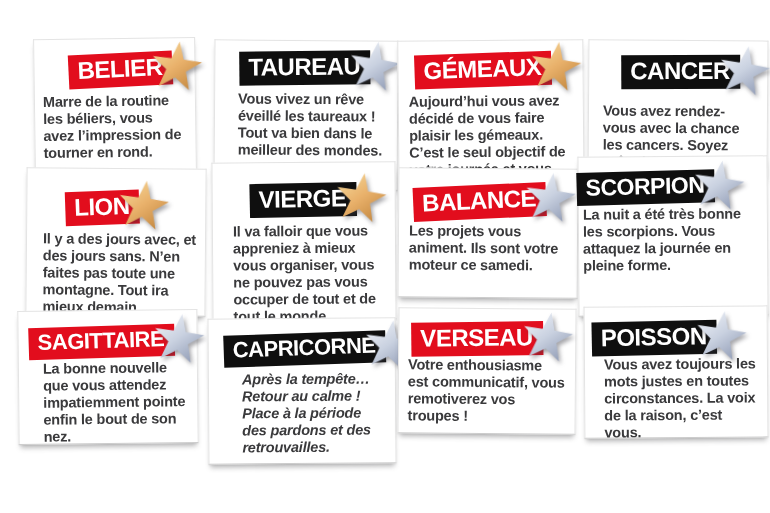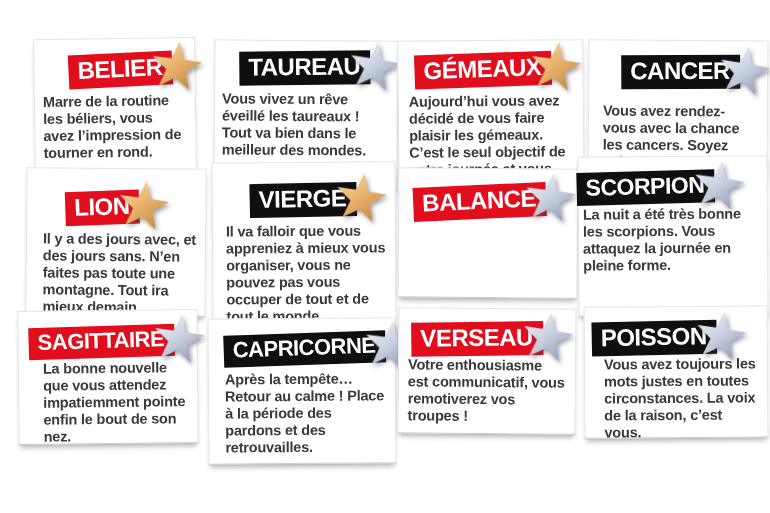--- a/index.html
+++ b/index.html
@@ -50,50 +50,50 @@
     font-size:14.5px;
     line-height:1.17;
     letter-spacing:-0.2px;
   }
 
   
   .c0  { left:34px;  top:38px;  width:160px; height:132px; transform:rotate(-0.8deg); }
   .c0 .badge-row { margin:14px 0 0 34px; transform:rotate(-2deg); }
   .c1  { left:214px; top:40px;  width:182px; height:148px; transform:rotate(0.4deg); }
   .c1 .badge-row { margin:10px 0 0 24px; transform:rotate(-1deg); }
-  .c1 .horoscope { margin-left:7px; }
+  .c1 .horoscope { margin-left:23px; }
   .c2  { left:398px; top:40px;  width:184px; height:166px; transform:rotate(-0.5deg); }
   .c2 .badge-row { margin:12px 0 0 16px; transform:rotate(-1.5deg); }
   .c2 .horoscope { margin-left:10px; }
   .c3  { left:588px; top:40px;  width:178px; height:136px; transform:rotate(0.4deg); }
   .c3 .badge-row { margin:14px 0 8px 32px; transform:rotate(-0.6deg); }
   .c3 .horoscope { margin-left:14px; }
 
   .c4  { left:26px;  top:168px; width:178px; height:146px; transform:rotate(0.5deg); }
   .c4 .badge-row { margin:22px 0 0 38px; transform:rotate(-2.5deg); }
   .c4 .horoscope { margin-left:16px; }
   .c5  { left:212px; top:162px; width:182px; height:156px; transform:rotate(-0.4deg); }
   .c5 .badge-row { margin:20px 0 0 37px; transform:rotate(-0.8deg); }
-  .c5 .horoscope { margin-left:13px; }
+  .c5 .horoscope { margin-left:20px; }
   .c6  { left:398px; top:168px; width:178px; height:128px; transform:rotate(0.4deg); }
   .c6 .badge-row { margin:16px 0 0 14px; transform:rotate(-3deg); }
   .c6 .horoscope { margin-left:10px; margin-top:4px; }
   .c7  { left:578px; top:156px; width:188px; height:158px; transform:rotate(-0.4deg); }
   .c7 .badge-row { margin:14px 0 0 -2px; transform:rotate(-1.2deg); }
   .c7 .badge { font-size:23px; }
   .c7 .horoscope { margin-left:4px; margin-top:2px; }
 
   .c8  { left:18px;  top:310px; width:178px; height:132px; transform:rotate(-0.6deg); }
   .c8 .badge-row { margin:15px 0 0 10px; transform:rotate(-1.2deg); }
   .c8 .badge { font-size:22px; }
   .c8 .horoscope { margin-left:24px; margin-top:2px; }
   .c9  { left:208px; top:318px; width:186px; height:144px; transform:rotate(-0.4deg); }
   .c9 .badge-row { margin:14px 0 0 15px; transform:rotate(-1.6deg); }
   .c9 .badge { font-size:22px; }
-  .c9 .horoscope { margin-left:16px; }
+  .c9 .horoscope { margin-left:33px;font-style:italic; }
   .c10 { left:398px; top:308px; width:176px; height:124px; transform:rotate(0.5deg); }
   .c10 .badge-row { margin:13px 0 0 12px; transform:rotate(-1.2deg); }
   .c10 .horoscope { margin-left:9px; margin-top:1px; }
   .c11 { left:584px; top:306px; width:182px; height:130px; transform:rotate(-0.4deg); }
   .c11 .badge-row { margin:14px 0 0 7px; transform:rotate(-0.8deg); }
   .c11 .horoscope { margin-left:19px; margin-top:1px; }
 </style>
 </head>
 <body>
 
@@ -188,20 +188,21 @@
 
   <article class="card c6">
     <div class="badge-row">
       <span class="badge" data-color="red">BALANCE</span>
       <span class="star">
         <svg viewBox="0 0 100 100">
             <polygon fill="url(#g-silver)" points="50,0 61.8,33.8 97.6,34.6 69,56.2 79.4,90.5 50,70 20.6,90.5 31,56.2 2.4,34.6 38.2,33.8"></polygon>
           </svg>
       </span>
     </div>
+    <p class="horoscope">Les projets vous animent. Ils sont votre moteur ce samedi.</p>
   </article>
 
   <article class="card c7">
     <div class="badge-row">
       <span class="badge" data-color="black">SCORPION</span>
       <span class="star">
         <svg viewBox="0 0 100 100">
             <polygon fill="url(#g-silver)" points="50,0 61.8,33.8 97.6,34.6 69,56.2 79.4,90.5 50,70 20.6,90.5 31,56.2 2.4,34.6 38.2,33.8"></polygon>
           </svg>
       </span>

